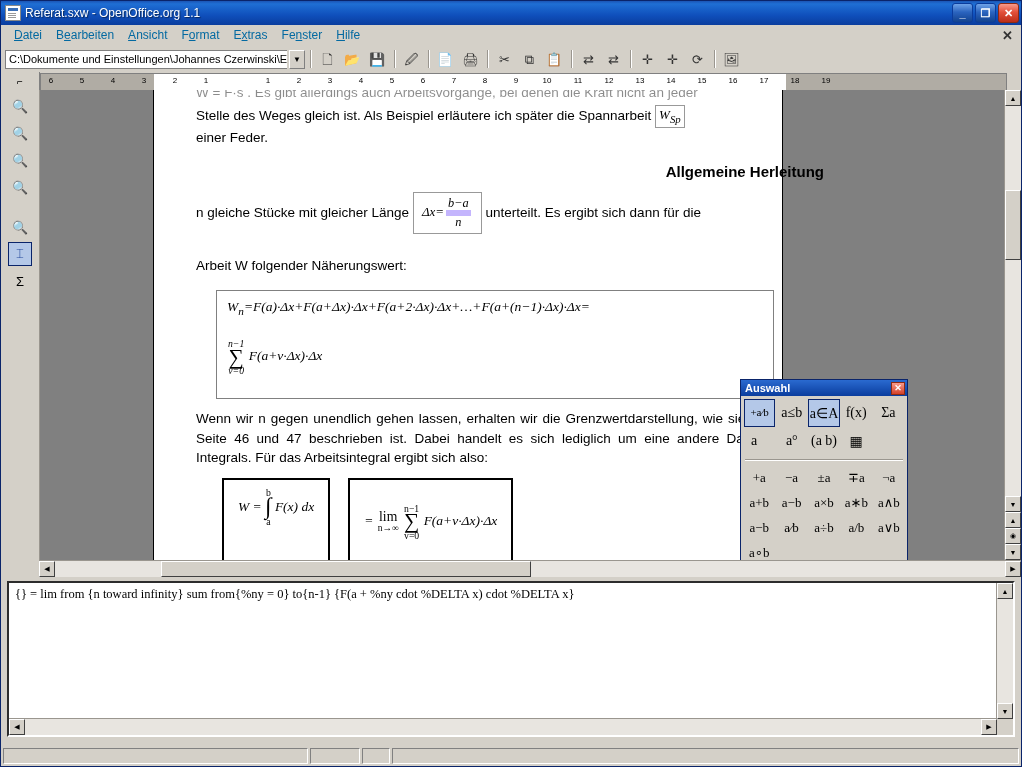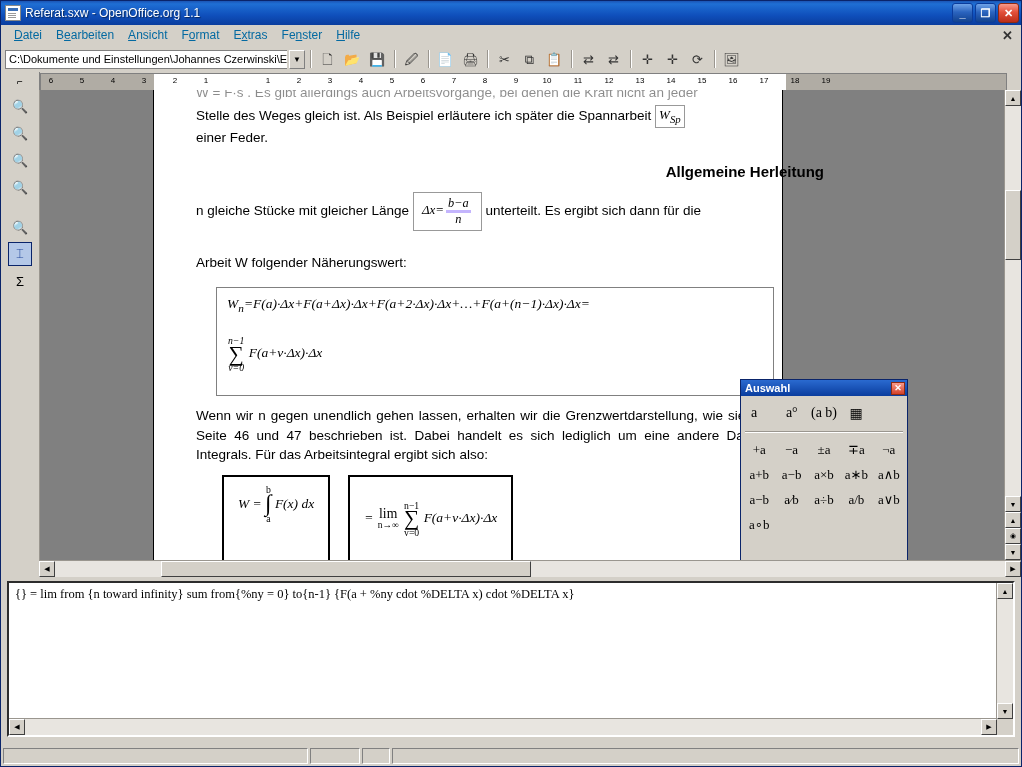--- a/index.html
+++ b/index.html
@@ -271,21 +271,21 @@
   }
   .formula-box.thick { border: 2px solid #000; }
   .frac {
     display: inline-block;
     vertical-align: middle;
     text-align: center;
     font-size: .95em;
     line-height: 1.05;
     margin: 0 2px;
   }
-  .frac .num { display: block; border-bottom: 3px solid #c4b5fd; padding: 0 2px; }
+  .frac .num { display: block; border-bottom: 6px solid #c4b5fd; padding: 0 2px; }
   .frac .den { display: block; padding: 0 2px; }
   .sumop {
     display: inline-block;
     text-align: center;
     vertical-align: middle;
     line-height: 1;
     font-size: .72em;
     margin: 16px 1px;
   }
   .sumop .big { font-size: 2.2em; display:block; line-height: .8; font-style: normal;}
@@ -697,20 +697,31 @@
         </div>
       </div>
 
       <div class="auswahl" style="left:700px;top:289px">
         <div class="aw-title">
           <span>Auswahl</span>
           <div class="aw-close">✕</div>
         </div>
         <div class="aw-body">
           <div class="aw-grid">
+            <div class="aw-cell sel" style="font-size:11px">
+              <span style="display:block;text-align:center;line-height:1.05">
+                <span>+a⁄b</span>
+              </span>
+            </div>
+            <div class="aw-cell">a≤b</div>
+            <div class="aw-cell sel">a∈A</div>
+            <div class="aw-cell">f(x)</div>
+            <div class="aw-cell">Σa</div>
+          </div>
+          <div class="aw-grid">
             <div class="aw-cell">a⃗</div>
             <div class="aw-cell">a°</div>
             <div class="aw-cell">(a b)</div>
             <div class="aw-cell">▦</div>
             <div class="aw-cell"></div>
           </div>
           <div class="aw-hr"></div>
           <div class="aw-grid2">
             <div class="aw-cell2">+a</div>
             <div class="aw-cell2">−a</div>

